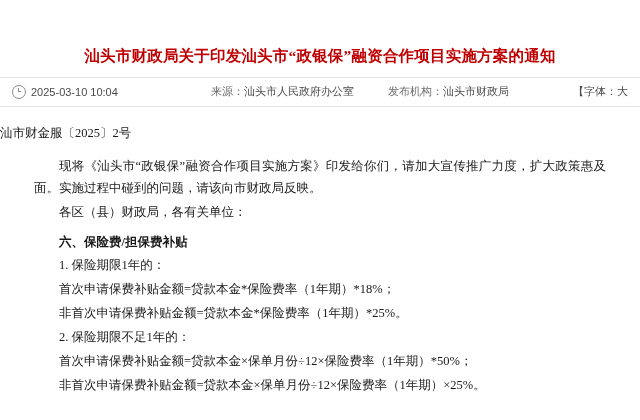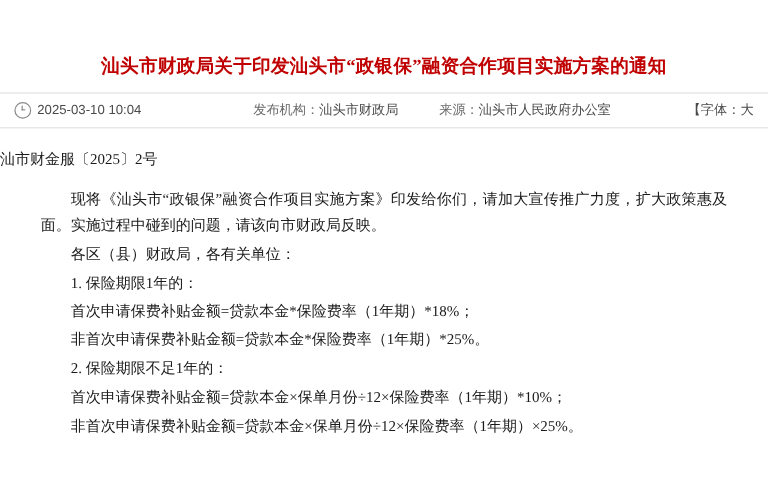--- a/index.html
+++ b/index.html
@@ -131,38 +131,39 @@
     <div class="doc-title">汕头市财政局关于印发汕头市“政银保”融资合作项目实施方案的通知</div>
   </div>
 
   <div class="meta-bar">
     <div class="meta-left">
       <span class="clock"></span>
       <span>2025-03-10 10:04</span>
     </div>
     <div class="meta-center">
       <div class="meta-item">
-        <span class="lbl">发布机构：</span><span>汕头市财政局</span>
+        <span class="lbl">来源：</span><span>汕头市人民政府办公室</span>
       </div>
       <div class="meta-item">
-        <span class="lbl">来源：</span><span>汕头市人民政府办公室</span>
+        <span class="lbl">发布机构：</span><span>汕头市财政局</span>
       </div>
     </div>
     <div class="meta-right">【字体：大</div>
   </div>
 
   <div class="doc-number">汕市财金服〔2025〕2号</div>
 
   <div class="body-area">
     <div class="p indent2">现将《汕头市“政银保”融资合作项目实施方案》印发给你们，请加大宣传推广力度，扩大政策惠及面。实施过程中碰到的问题，请该向市财政局反映。</div>
     <div class="p indent2">各区（县）财政局，各有关单位：</div>
 
+    <div class="section-head indent2">六、保险费/担保费补贴</div>
 
     <div class="p deep">1. 保险期限1年的：</div>
     <div class="p deep">首次申请保费补贴金额=贷款本金*保险费率（1年期）*18%；</div>
     <div class="p deep">非首次申请保费补贴金额=贷款本金*保险费率（1年期）*25%。</div>
     <div class="p deep">2. 保险期限不足1年的：</div>
-    <div class="p deep">首次申请保费补贴金额=贷款本金×保单月份÷12×保险费率（1年期）*10%；</div>
+    <div class="p deep">首次申请保费补贴金额=贷款本金×保单月份÷12×保险费率（1年期）*50%；</div>
     <div class="p deep">非首次申请保费补贴金额=贷款本金×保单月份÷12×保险费率（1年期）×25%。</div>
 
   </div>
 
 </div>
 
 </body></html>

